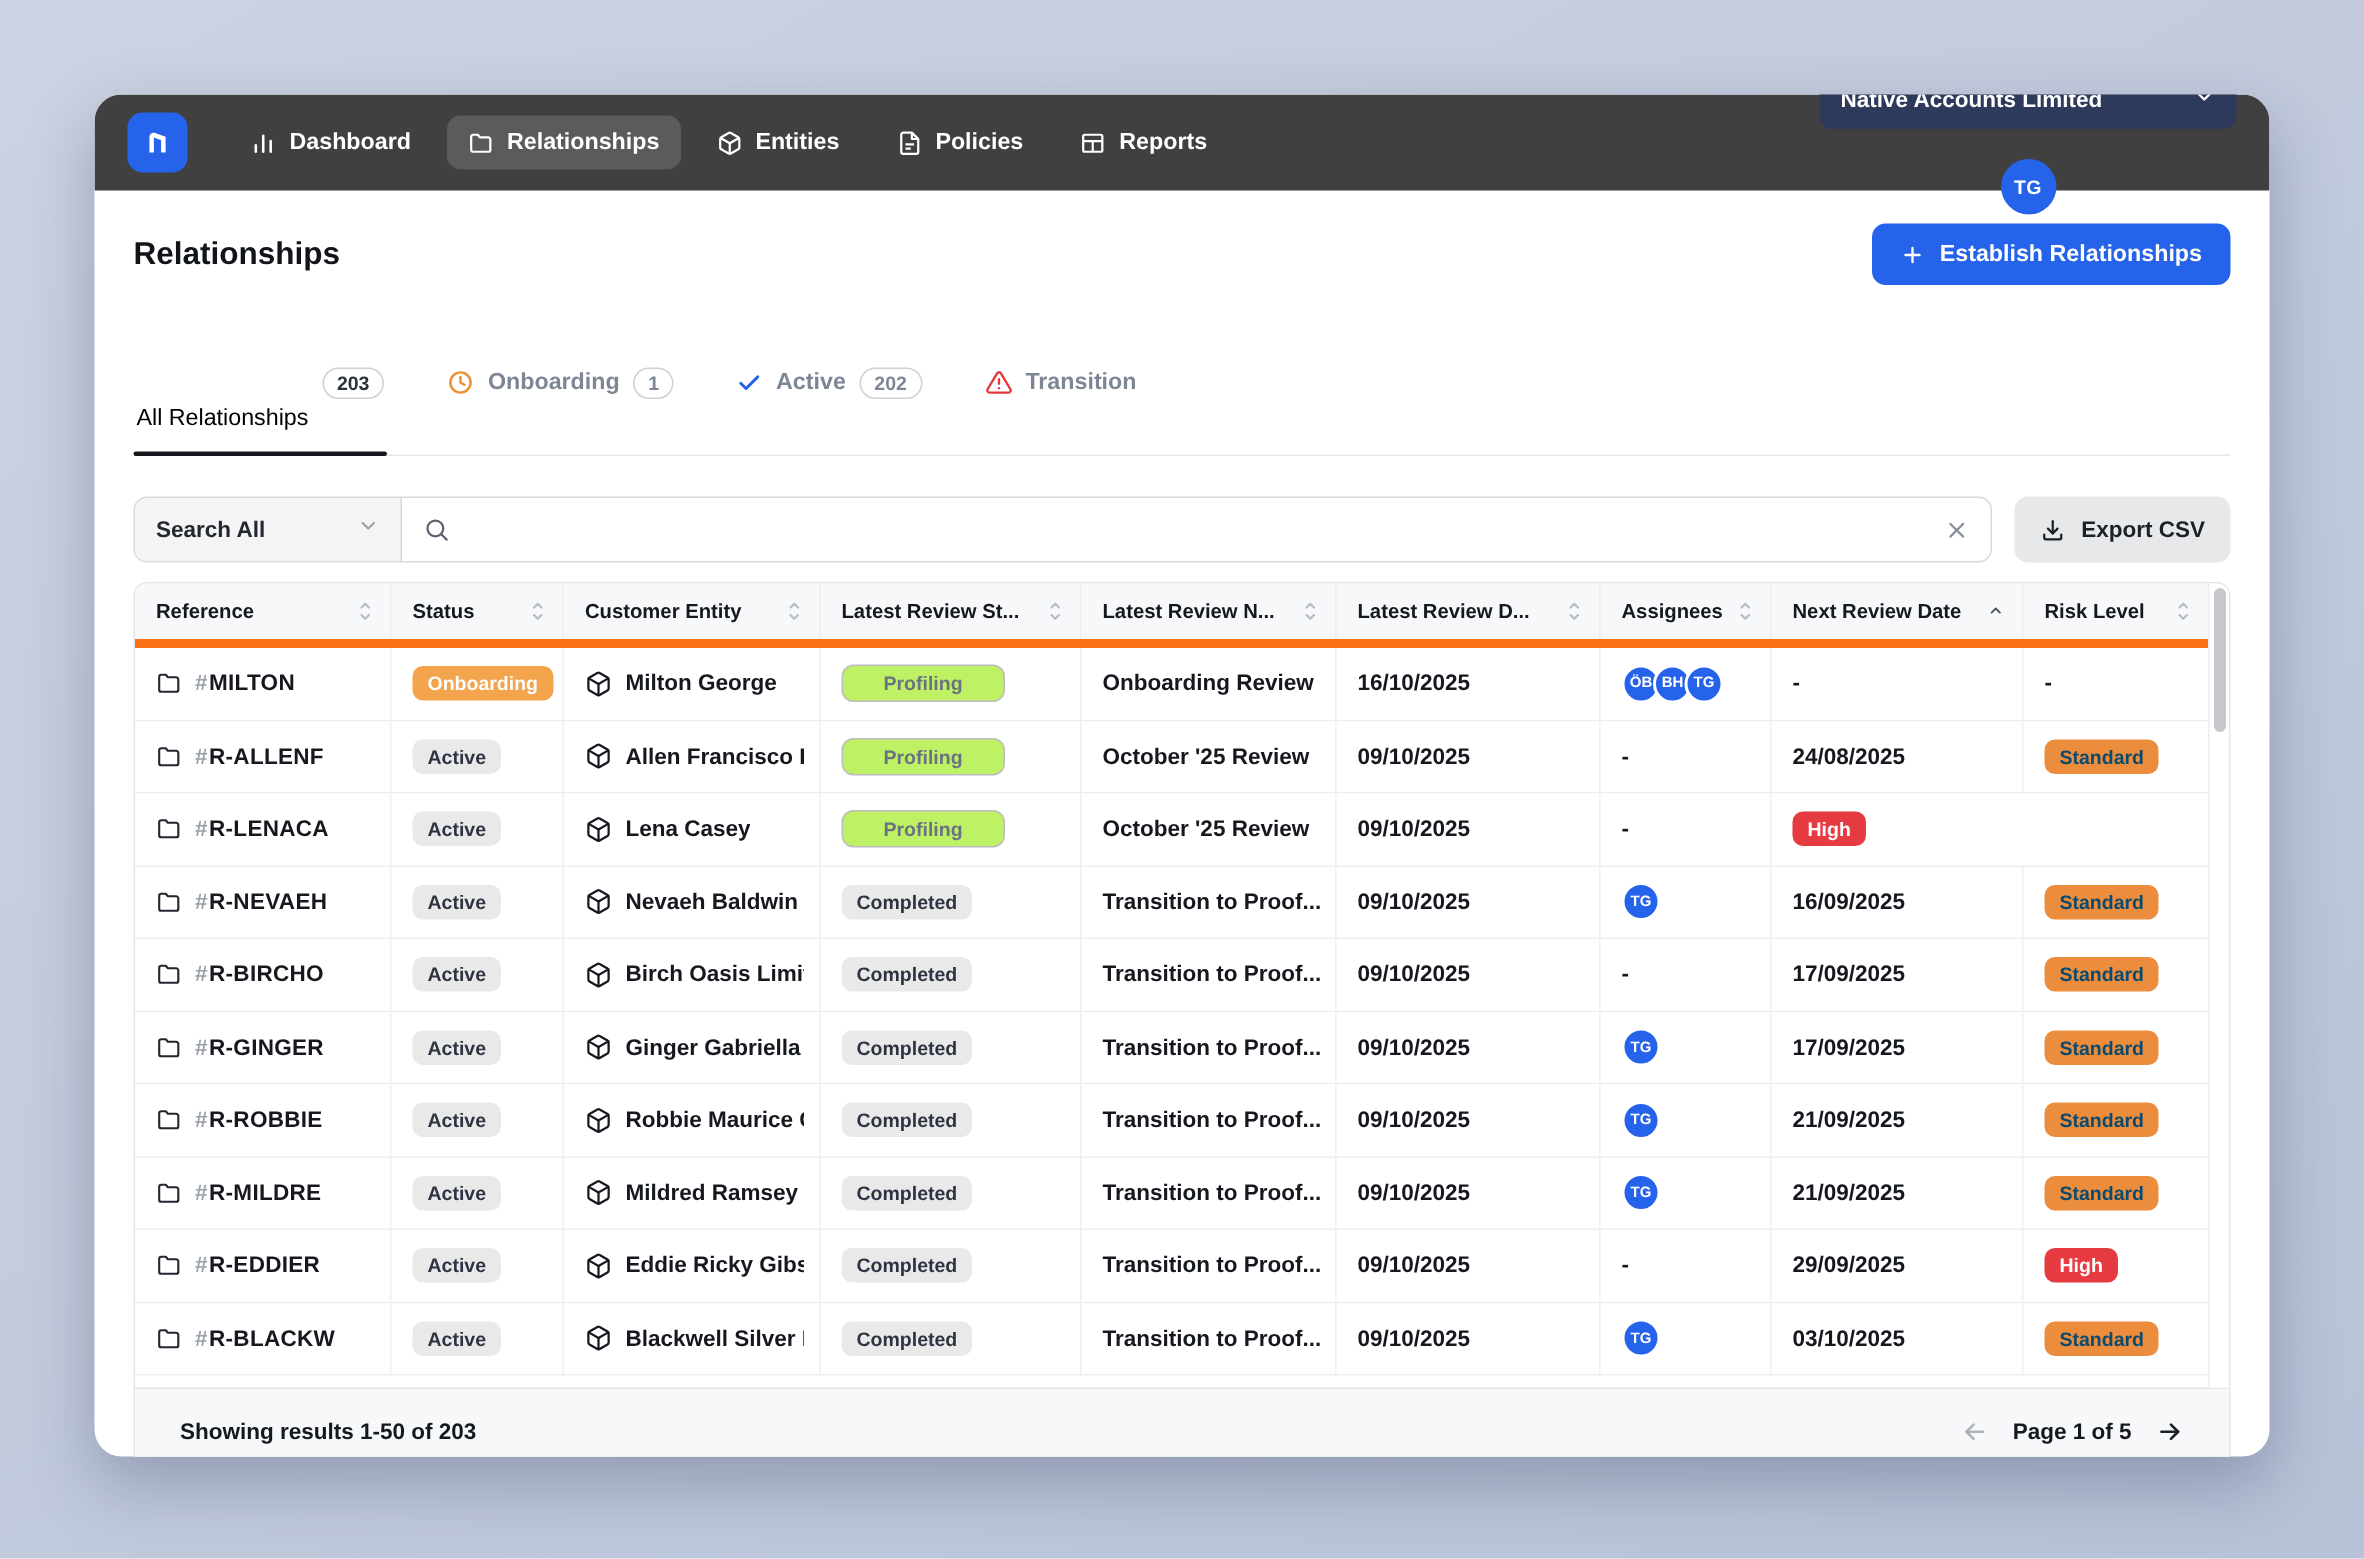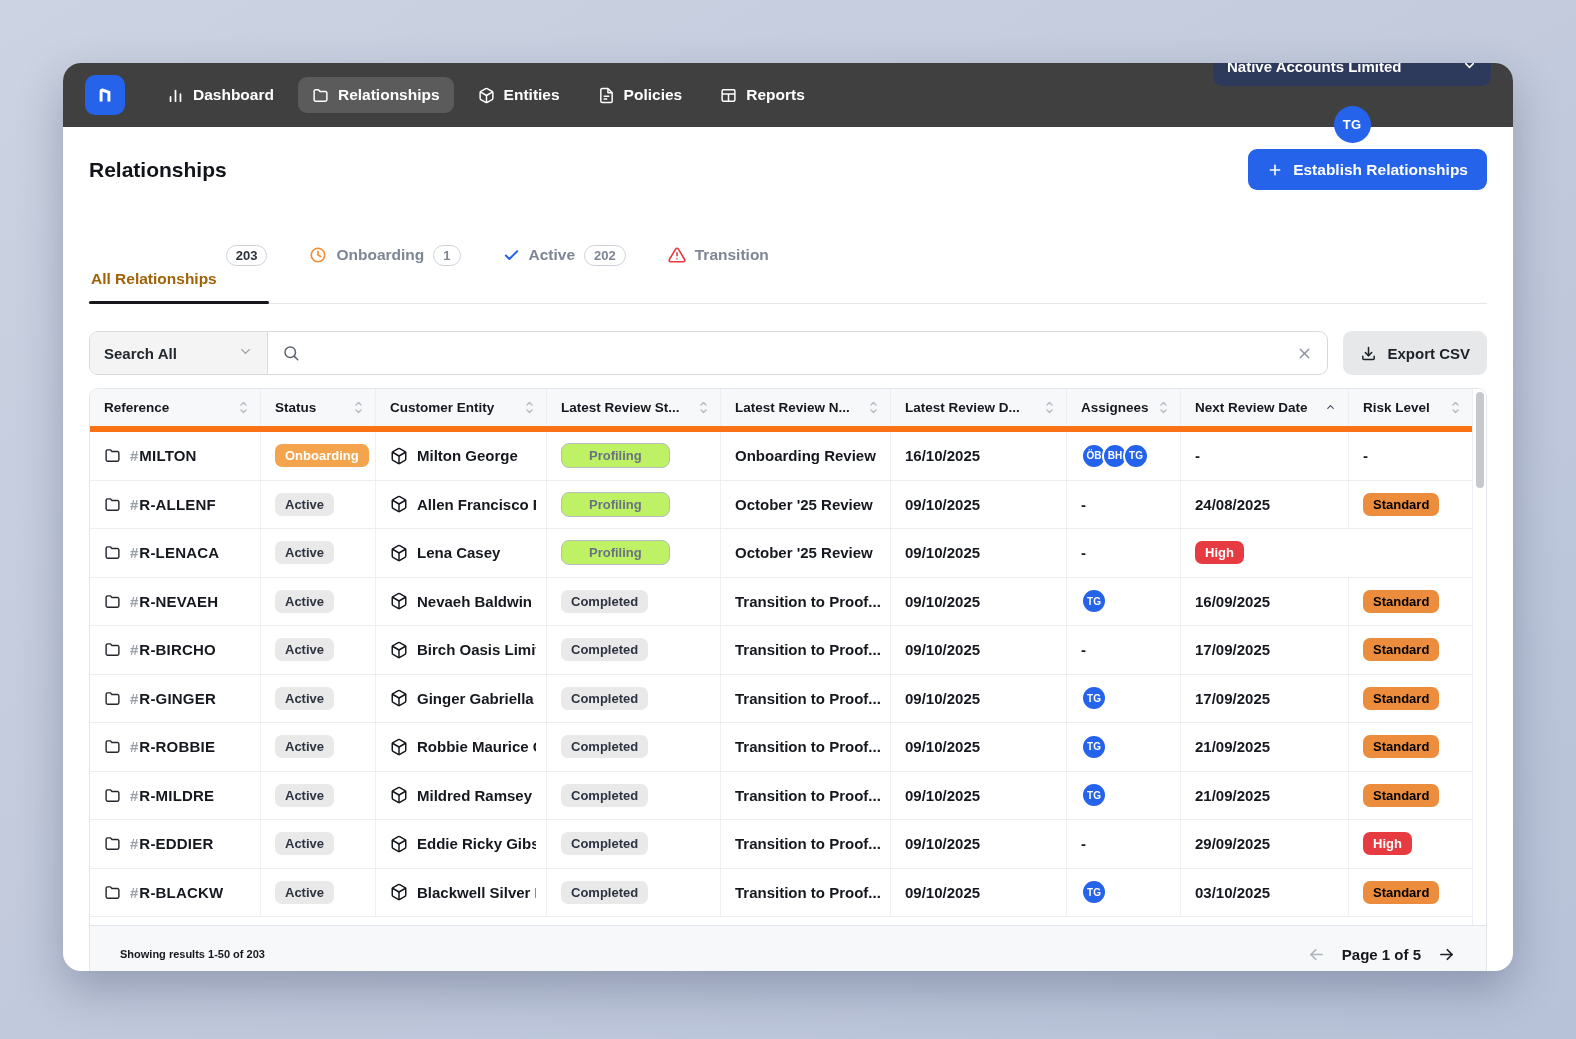--- a/index.html
+++ b/index.html
@@ -49,21 +49,21 @@
   .page-title { font-size:21px; font-weight:700; color:#111419; }
   .primary-btn {
     display:flex; align-items:center; gap:10px; height:41px; padding:0 19px;
     background:#2563eb; border:none; border-radius:9px; color:#fff;
     font-family:inherit; font-size:15.5px; font-weight:700; cursor:pointer;
   }
   
   .tabs { margin-top:20px; display:flex; align-items:stretch; gap:38px; border-bottom:1px solid #e4e7ec; }
   .tab { display:flex; align-items:center; gap:9px; padding:12px 2px 15px; cursor:pointer; position:relative; }
   .tab .tab-label { font-size:15.5px; font-weight:600; color:#7d8694; white-space:nowrap; }
-  .tab.active .tab-label { color:#a16207; font-weight:700;margin-top:48px; }
+  .tab.active .tab-label { color:#000000; font-weight:400;margin-top:48px; }
   .tab.active::after {
     content:""; position:absolute; left:0; right:0; bottom:-1px; height:3px; background:#16181d; border-radius:2px;
   }
   .count-pill {
     border:1px solid #ccd1d9; border-radius:999px; padding:2px 9px; font-size:13px;
     font-weight:600; color:#7d8694; background:#fff;
   }
   .tab.active .count-pill { color:#2c323d; }
   
   .toolbar { margin-top:27px; display:flex; align-items:center; gap:15px; }
@@ -115,36 +115,36 @@
   .ref-code { font-weight:700; letter-spacing:.2px; }
   .cell-icon { flex:0 0 auto; display:flex; }
   .ename { margin-left:9px; font-weight:700; overflow:hidden; }
   .strong { font-weight:700; }
   .chip {
     display:inline-block; padding:5px 10px; border-radius:7px; font-size:13px; font-weight:600; line-height:1;
   }
   .chip--onboarding { background:#f3a44c; color:#fff; }
   .chip--active, .chip--completed { background:#e9e9ea; color:#2d3340; }
   .chip--profiling { background:#bef264; border:1px solid #b9bcc2; color:#6b7280; border-radius:8px; padding:5px 27px; }
-  .chip--standard { background:#ec8c3d; color:#000000; }
+  .chip--standard { background:#ec8c3d; color:#0c4a6e; }
   .chip--high { background:#e63b40; color:#fff; }
   .assignee-group { display:flex; }
   .assignee {
     width:26px; height:26px; border-radius:50%; background:#2563eb; border:2px solid #fff;
     color:#fff; font-size:10px; font-weight:700; display:flex; align-items:center; justify-content:center;
     cursor:pointer;
   }
   .assignee + .assignee { margin-left:-5px; }
   .v-lane { width:14px; flex:0 0 auto; border-left:1px solid #eceef2; position:relative; background:#fff; }
   .v-thumb { position:absolute; top:3px; left:3px; width:8px; height:96px; border-radius:4px; background:#c6c8cd; cursor:pointer; }
   .t-footer {
     flex:0 0 57px; background:#f7f8fa; border-top:1px solid #e2e5ea;
     display:flex; align-items:center; justify-content:space-between; padding:0 30px;
   }
-  .summary { font-size:11px; font-weight:700; color:#15181e; }
+  .summary { font-size:15px; font-weight:700; color:#15181e; }
   .pager { display:flex; align-items:center; gap:16px; }
   .pager-label { font-size:15px; font-weight:700; color:#15181e; }
   .pg-arrow { display:flex; cursor:pointer; }
   .pg-arrow.disabled { cursor:default; }
   .sort-ic { flex:0 0 auto; margin-left:6px; display:flex; }
 </style>
 </head>
 <body>
 
 <div class="panel">

